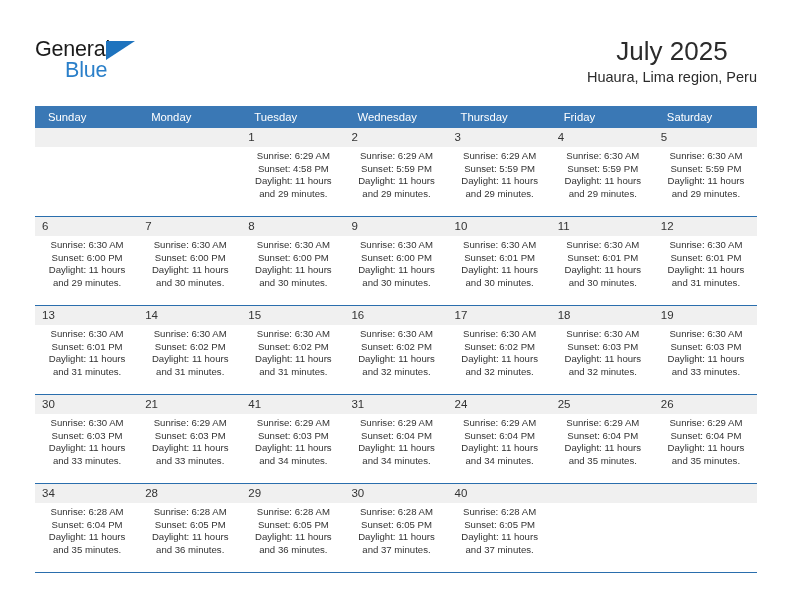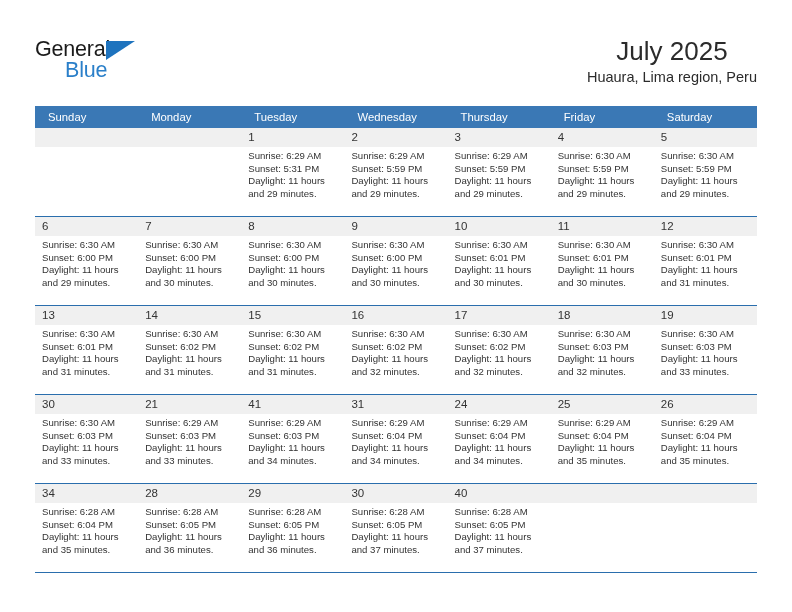--- a/index.html
+++ b/index.html
@@ -124,20 +124,21 @@
     color: #333333;
     padding: 3px 0 3px 7px;
     height: 13px;
     line-height: 13px;
   }
   .info {
     padding: 3px 6px 0 7px;
     font-size: 9.6px;
     line-height: 12.6px;
     color: #333333;
+    text-align: center;
   }
   .info div { white-space: nowrap; }
 </style>
 </head>
 <body>
 
 <div class="page">
 
   <div class="header">
 
@@ -184,21 +185,21 @@
             <div class="info"></div>
           </td>
           <td class="day">
             <div class="daynum"></div>
             <div class="info"></div>
           </td>
           <td class="day">
             <div class="daynum">1</div>
             <div class="info">
               <div>Sunrise: 6:29 AM</div>
-              <div>Sunset: 5:31 PM</div>
+              <div>Sunset: 4:58 PM</div>
               <div>Daylight: 11 hours</div>
               <div>and 29 minutes.</div>
             </div>
           </td>
           <td class="day">
             <div class="daynum">2</div>
             <div class="info">
               <div>Sunrise: 6:29 AM</div>
               <div>Sunset: 5:59 PM</div>
               <div>Daylight: 11 hours</div>

